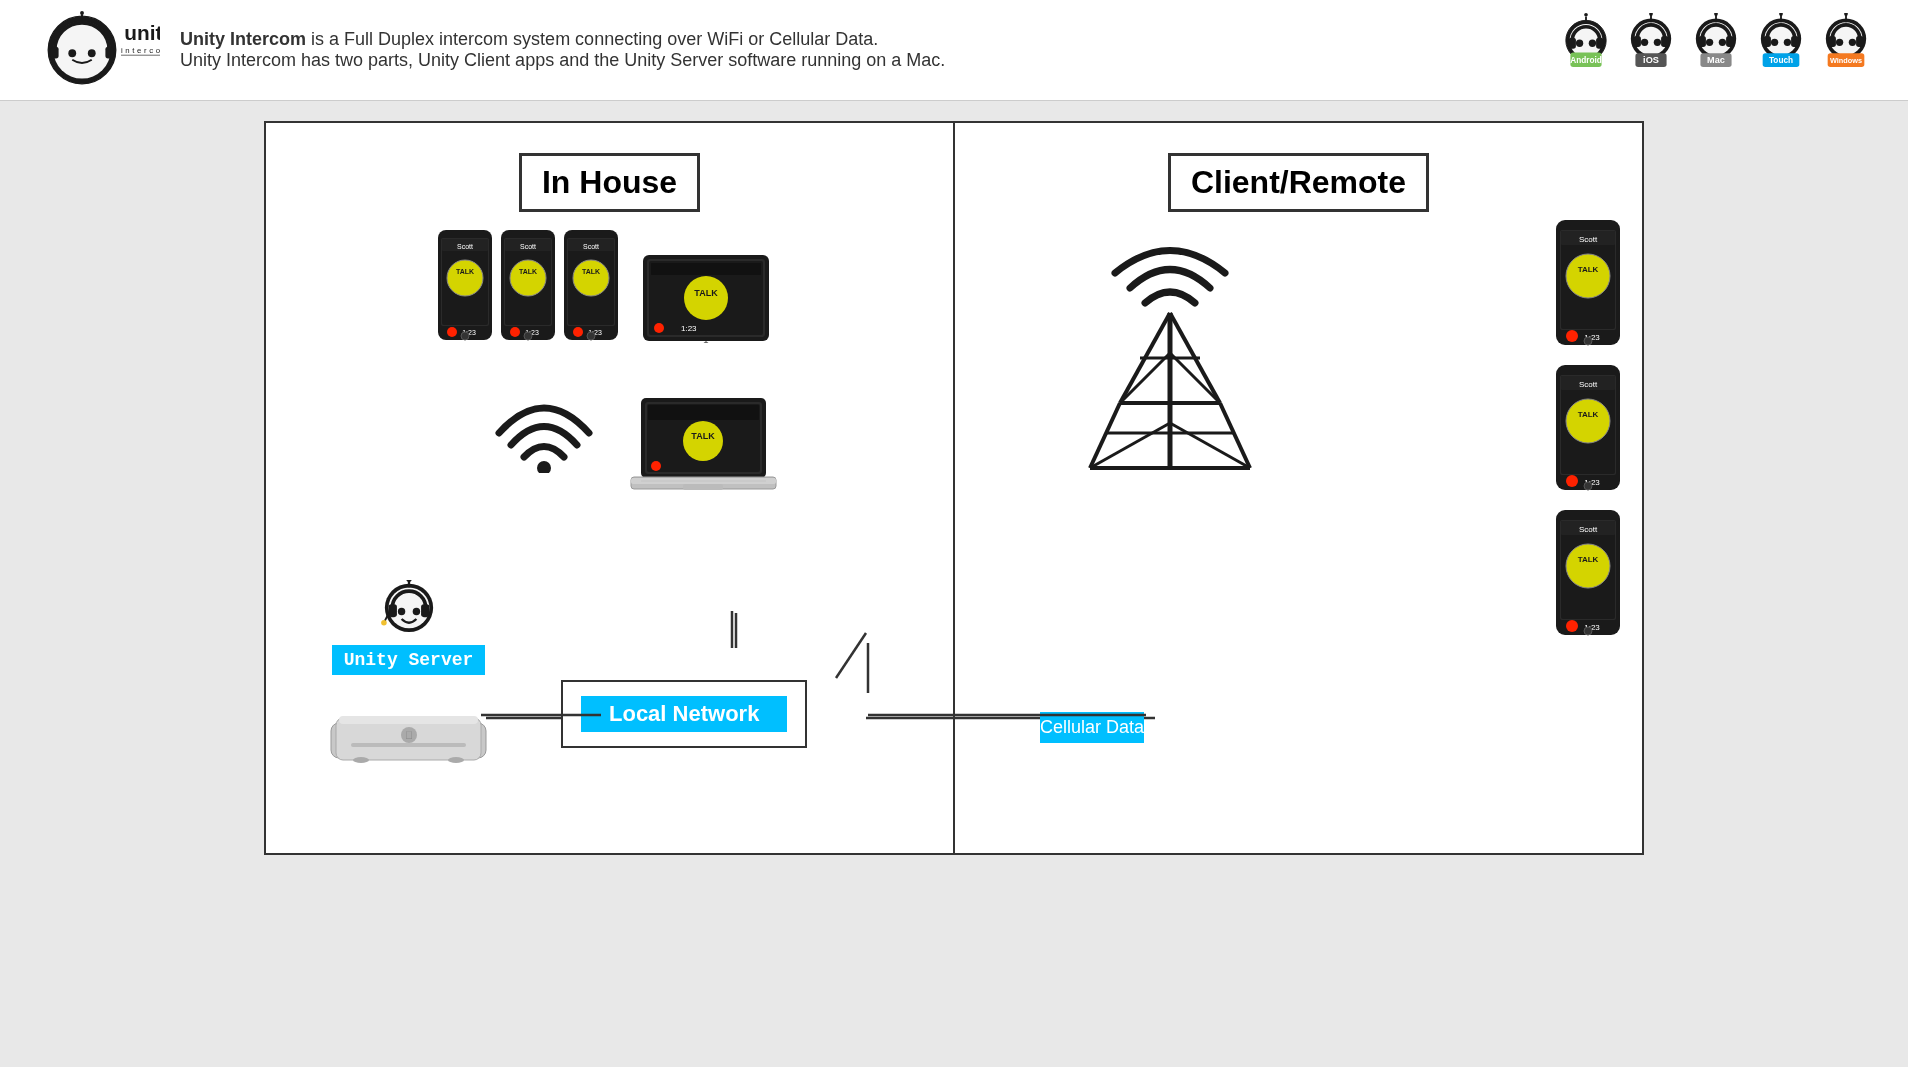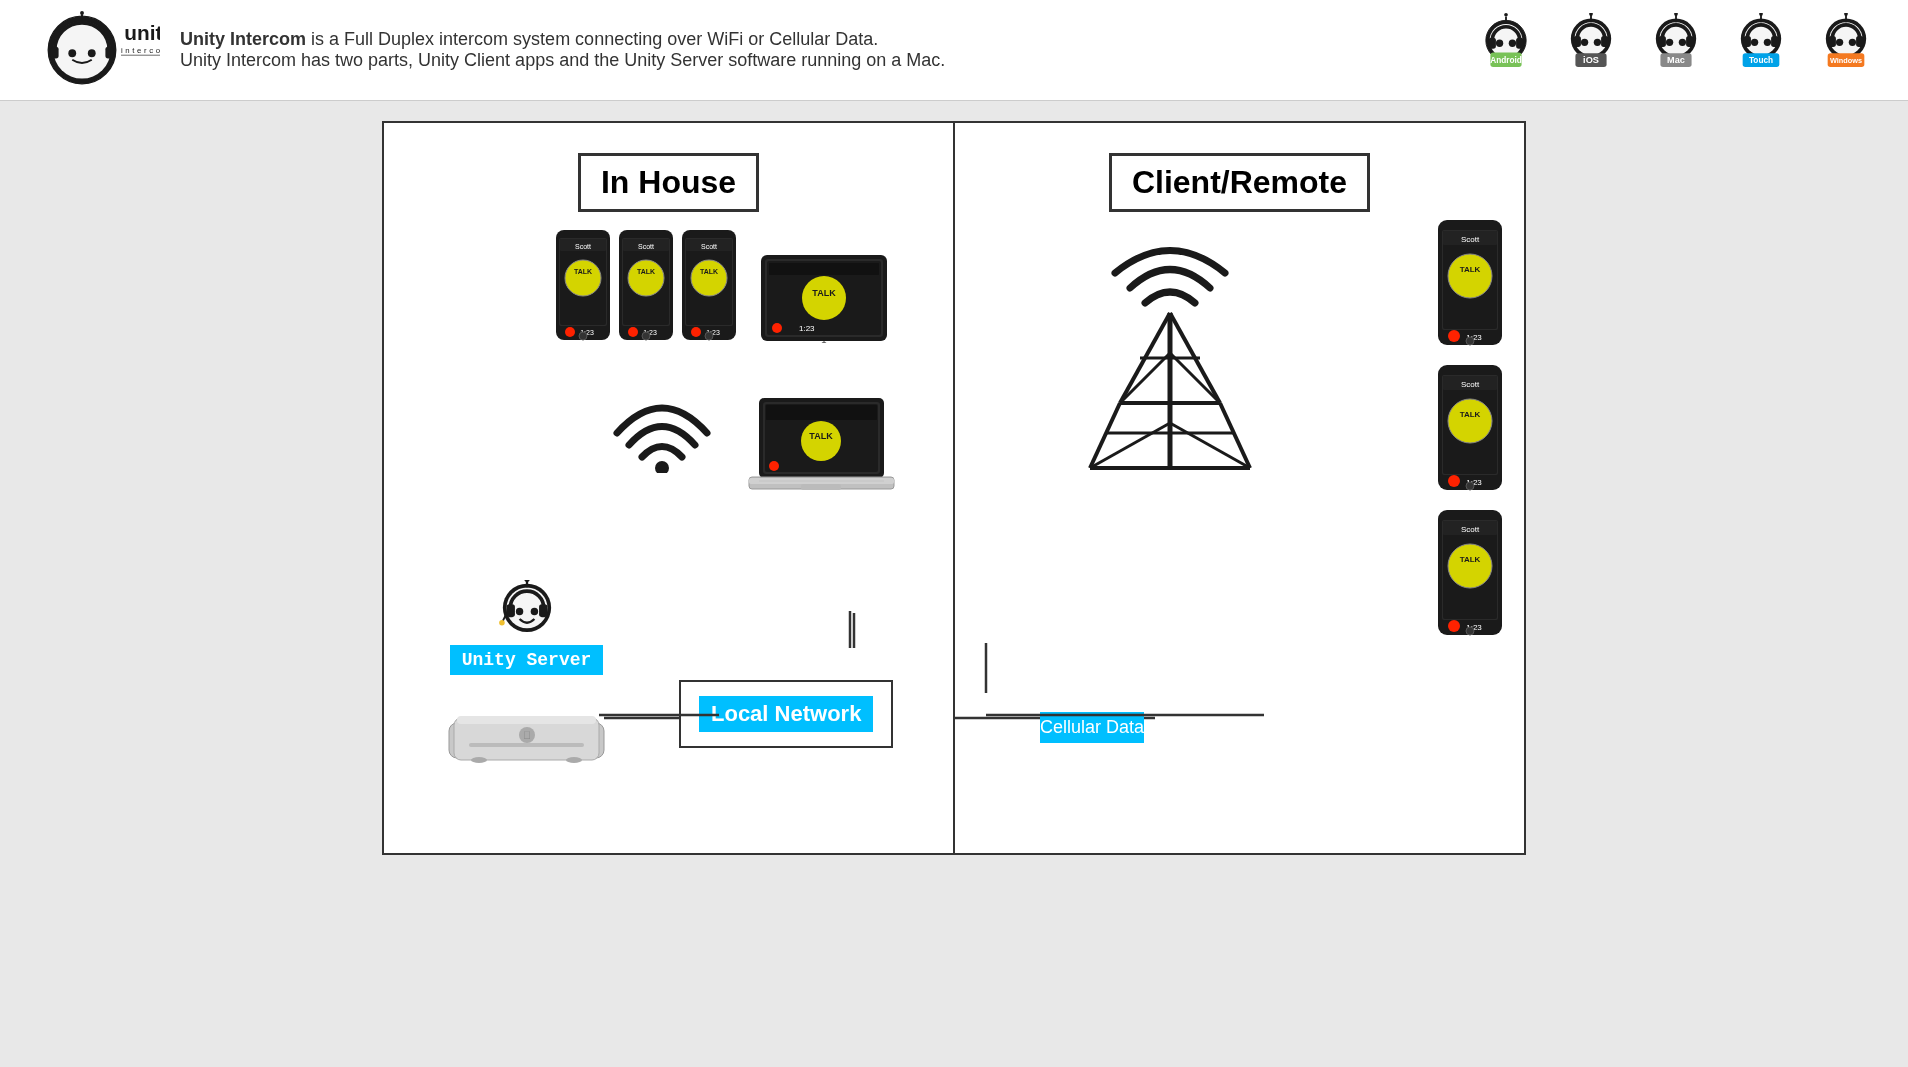--- a/index.html
+++ b/index.html
@@ -41,35 +41,35 @@
       flex: 1;
     }
 
     .header-text strong {
       font-weight: bold;
     }
 
     .platform-icons {
       display: flex;
       align-items: center;
-      gap: 20px;
+      gap: 0;
     }
 
     .platform-icon {
       width: 65px;
       height: 75px;
       display: flex;
       flex-direction: column;
       align-items: center;
       font-size: 10px;
     }
 
     
     .main-area {
-      width: 1144px;
+      width: 1380px;
       margin: 20px auto;
       background: white;
       border: 2px solid #333;
       display: flex;
       flex-direction: row;
       min-height: 730px;
       position: relative;
     }
 
     .left-panel {
@@ -127,21 +127,21 @@
       bottom: 120px;
       border: 2px solid #333;
       padding: 12px 20px;
     }
 
     .local-network-label {
       background: #00bfff;
       color: white;
       font-weight: bold;
       font-size: 22px;
-      padding: 5px 12px;
+      padding: 5px 28px;
     }
 
     
     .phones-area {
       position: absolute;
       top: 120px;
       left: 180px;
       display: flex;
       gap: 5px;
     }

